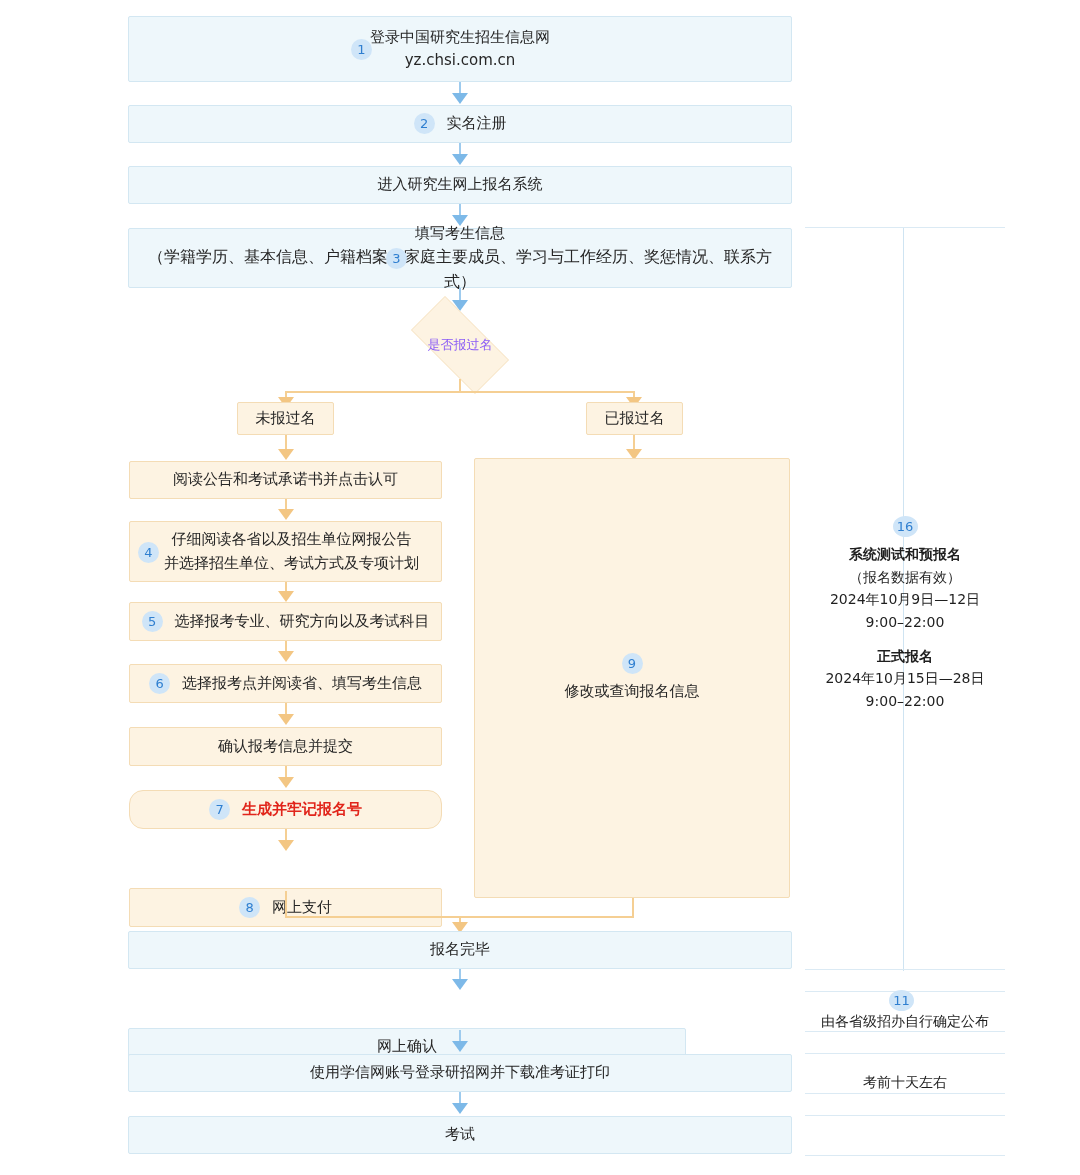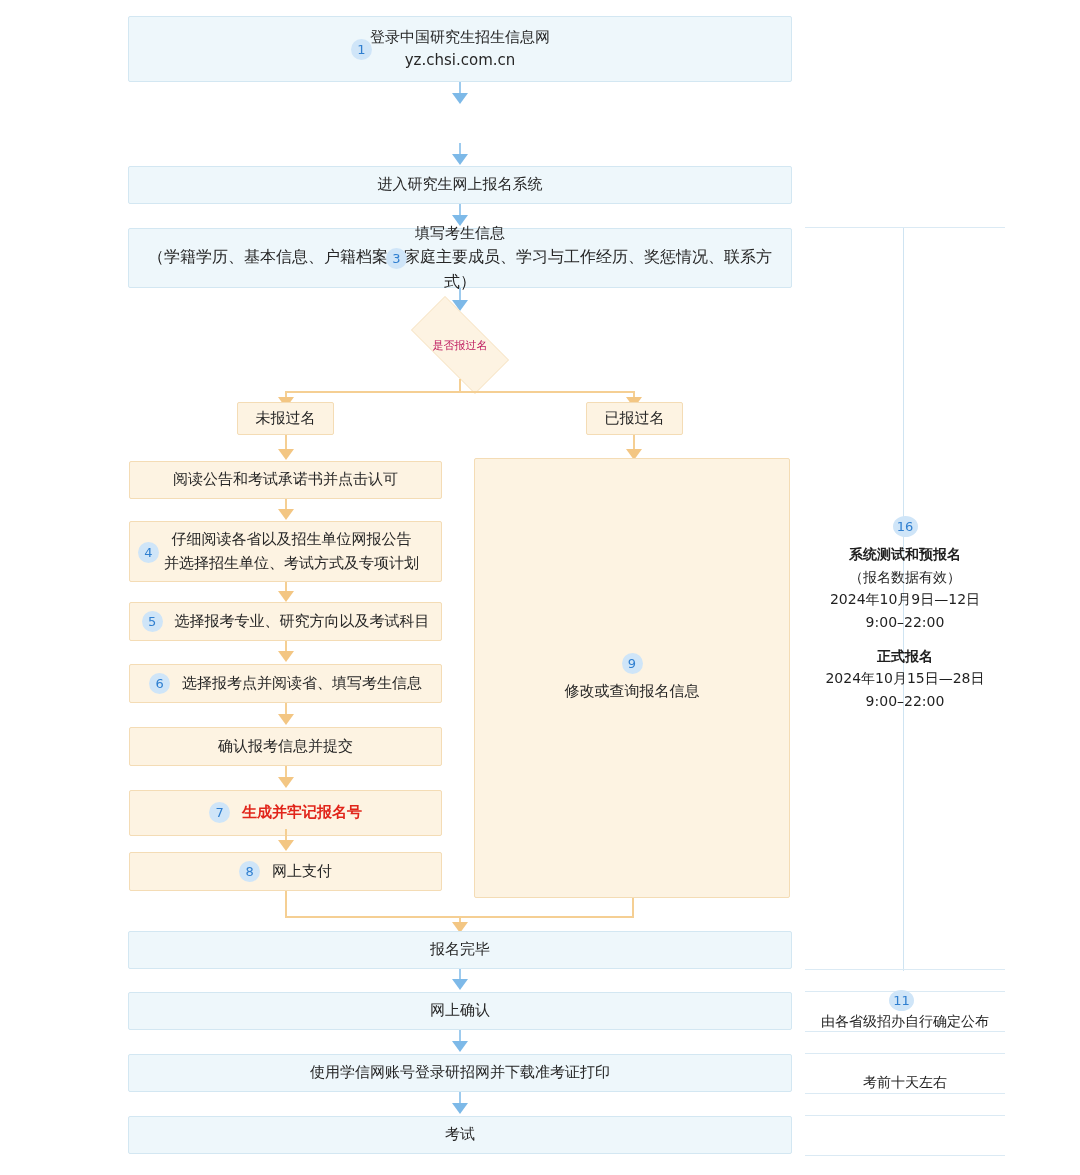--- a/index.html
+++ b/index.html
@@ -33,21 +33,21 @@
   .badge.block{display:block;margin:0 auto 6px auto;}
   .badge.abs{position:absolute;margin:0;}
 
   .redtxt{color:#e1251b;font-weight:bold;}
   .line2{display:block;}
 
   
   .diamond{
     position:absolute;
     display:flex;align-items:center;justify-content:center;
-    font-size:11px;color:#be185d;
+    font-size:13px;color:#8b5cf6;
   }
   .diamond .dshape{
     position:absolute;left:0;top:0;width:100%;height:100%;
     background:#fdf3e2;border:1px solid #f4dcb5;
     transform:rotate(45deg) scale(.707);
     box-sizing:border-box;
   }
   .diamond .dlabel{position:relative;z-index:2;}
 
   
@@ -82,20 +82,26 @@
   <div class="node blue" style="left:128px;top:16px;width:664px;height:66px;">
     <span class="inner">
       <span class="badge abs" style="left:222px;top:22px;">1</span>
       <span>登录中国研究生招生信息网</span>
       <span class="line2">yz.chsi.com.cn</span>
     </span>
   </div>
   <div class="vline blue" style="left:459px;top:82px;height:14px;"></div>
   <div class="arrow blue" style="left:452px;top:93px;"></div>
 
+  <div class="node blue" style="left:128px;top:105px;width:664px;height:38px;">
+    <span class="inner panel-inline">
+      <span class="badge">2</span>
+      <span>实名注册</span>
+    </span>
+  </div>
   <div class="vline blue" style="left:459px;top:143px;height:13px;"></div>
   <div class="arrow blue" style="left:452px;top:154px;"></div>
 
   <div class="node blue" style="left:128px;top:166px;width:664px;height:38px;">
     <span class="inner">进入研究生网上报名系统</span>
   </div>
   <div class="vline blue" style="left:459px;top:204px;height:13px;"></div>
   <div class="arrow blue" style="left:452px;top:215px;"></div>
 
   <div class="node blue" style="left:128px;top:228px;width:664px;height:60px;">
@@ -165,30 +171,30 @@
   </div>
   <div class="vline orange" style="left:285px;top:703px;height:12px;"></div>
   <div class="arrow orange" style="left:278px;top:714px;"></div>
 
   <div class="node orange" style="left:129px;top:727px;width:313px;height:39px;">
     <span class="inner">确认报考信息并提交</span>
   </div>
   <div class="vline orange" style="left:285px;top:766px;height:12px;"></div>
   <div class="arrow orange" style="left:278px;top:777px;"></div>
 
-  <div class="node orange" style="left:129px;top:790px;width:313px;height:46px;">
+  <div class="node orange" style="left:129px;top:790px;width:313px;height:39px;border-radius:14px;">
     <span class="inner panel-inline">
       <span class="badge">7</span>
       <span class="redtxt">生成并牢记报名号</span>
     </span>
   </div>
   <div class="vline orange" style="left:285px;top:829px;height:12px;"></div>
   <div class="arrow orange" style="left:278px;top:840px;"></div>
 
-  <div class="node orange" style="left:129px;top:852px;width:313px;height:39px;">
+  <div class="node orange" style="left:129px;top:888px;width:313px;height:39px;">
     <span class="inner panel-inline">
       <span class="badge">8</span>
       <span>网上支付</span>
     </span>
   </div>
 
   <div class="node orange" style="left:474px;top:458px;width:316px;height:440px;">
     <span class="inner">
       <span class="badge block">9</span>
       <span>修改或查询报名信息</span>
@@ -200,21 +206,21 @@
   <div class="hline orange" style="left:285px;top:916px;width:349px;"></div>
   <div class="vline orange" style="left:459px;top:916px;height:9px;"></div>
   <div class="arrow orange" style="left:452px;top:922px;"></div>
 
   <div class="node blue" style="left:128px;top:931px;width:664px;height:38px;">
     <span class="inner">报名完毕</span>
   </div>
   <div class="vline blue" style="left:459px;top:969px;height:12px;"></div>
   <div class="arrow blue" style="left:452px;top:979px;"></div>
 
-  <div class="node blue" style="left:128px;top:992px;width:664px;height:38px;">
+  <div class="node blue" style="left:128px;top:1028px;width:558px;height:38px;">
     <span class="inner">网上确认</span>
   </div>
   <div class="vline blue" style="left:459px;top:1030px;height:12px;"></div>
   <div class="arrow blue" style="left:452px;top:1041px;"></div>
 
   <div class="node blue" style="left:128px;top:1054px;width:664px;height:38px;">
     <span class="inner">使用学信网账号登录研招网并下载准考证打印</span>
   </div>
   <div class="vline blue" style="left:459px;top:1092px;height:12px;"></div>
   <div class="arrow blue" style="left:452px;top:1103px;"></div>

